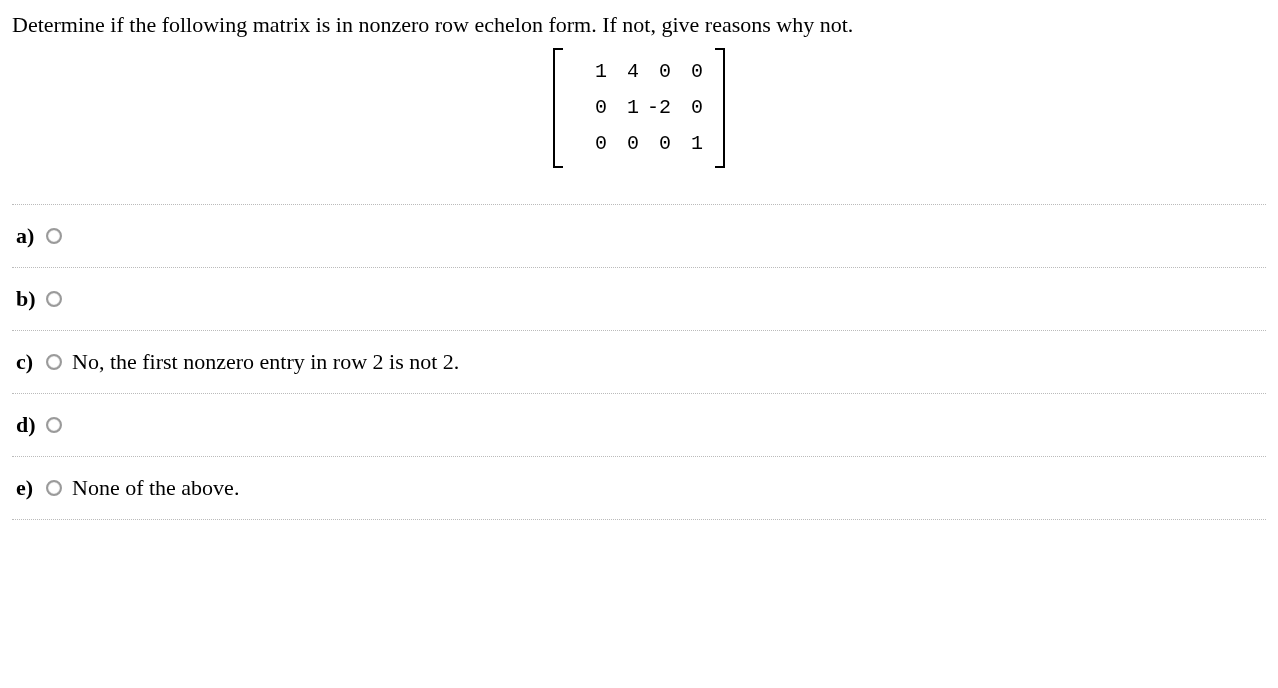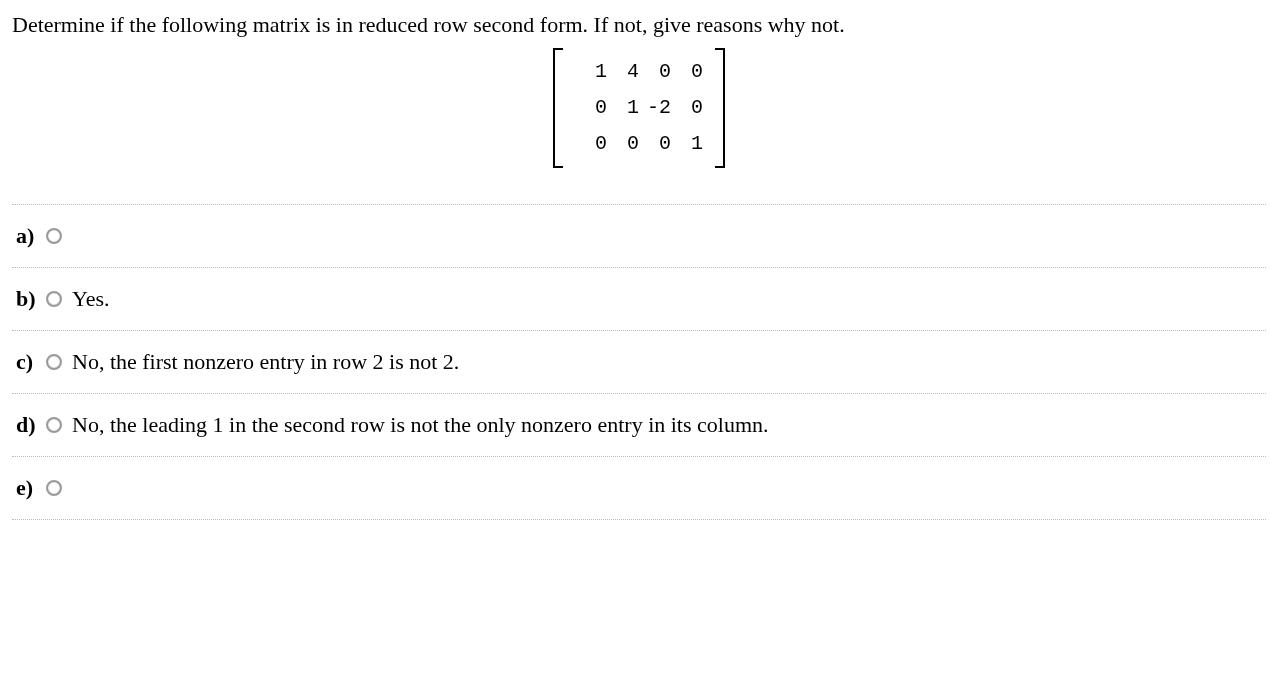--- a/index.html
+++ b/index.html
@@ -85,21 +85,21 @@
     box-sizing: border-box;
     box-shadow: inset 0 0 1px #888;
   }
   .opt-text {
     flex: 1 1 auto;
   }
 </style>
 </head>
 <body>
 
-<div class="question-text">Determine if the following matrix is in reduced row second form. If not, give reasons why not.</div>
+<div class="question-text">Determine if the following matrix is in nonzero row echelon form. If not, give reasons why not.</div>
 
 <div class="matrix-wrap">
   <div class="matrix">
     <div class="bracket-left"></div>
     <div class="matrix-body">
       <div class="matrix-row">
         <span class="mcell">1</span>
         <span class="mcell">4</span>
         <span class="mcell">0</span>
         <span class="mcell">0</span>
@@ -124,33 +124,32 @@
 <div class="options">
 
   <div class="option-row">
     <span class="opt-letter">a)</span>
     <span class="radio"></span>
   </div>
 
   <div class="option-row">
     <span class="opt-letter">b)</span>
     <span class="radio"></span>
-    <span class="opt-text">Yes.</span>
   </div>
 
   <div class="option-row">
     <span class="opt-letter">c)</span>
     <span class="radio"></span>
     <span class="opt-text">No, the first nonzero entry in row 2 is not 2.</span>
   </div>
 
   <div class="option-row">
     <span class="opt-letter">d)</span>
     <span class="radio"></span>
-    <span class="opt-text">No, the leading 1 in the second row is not the only nonzero entry in its column.</span>
   </div>
 
   <div class="option-row">
     <span class="opt-letter">e)</span>
     <span class="radio"></span>
+    <span class="opt-text">None of the above.</span>
   </div>
 
 </div>
 
 </body></html>

